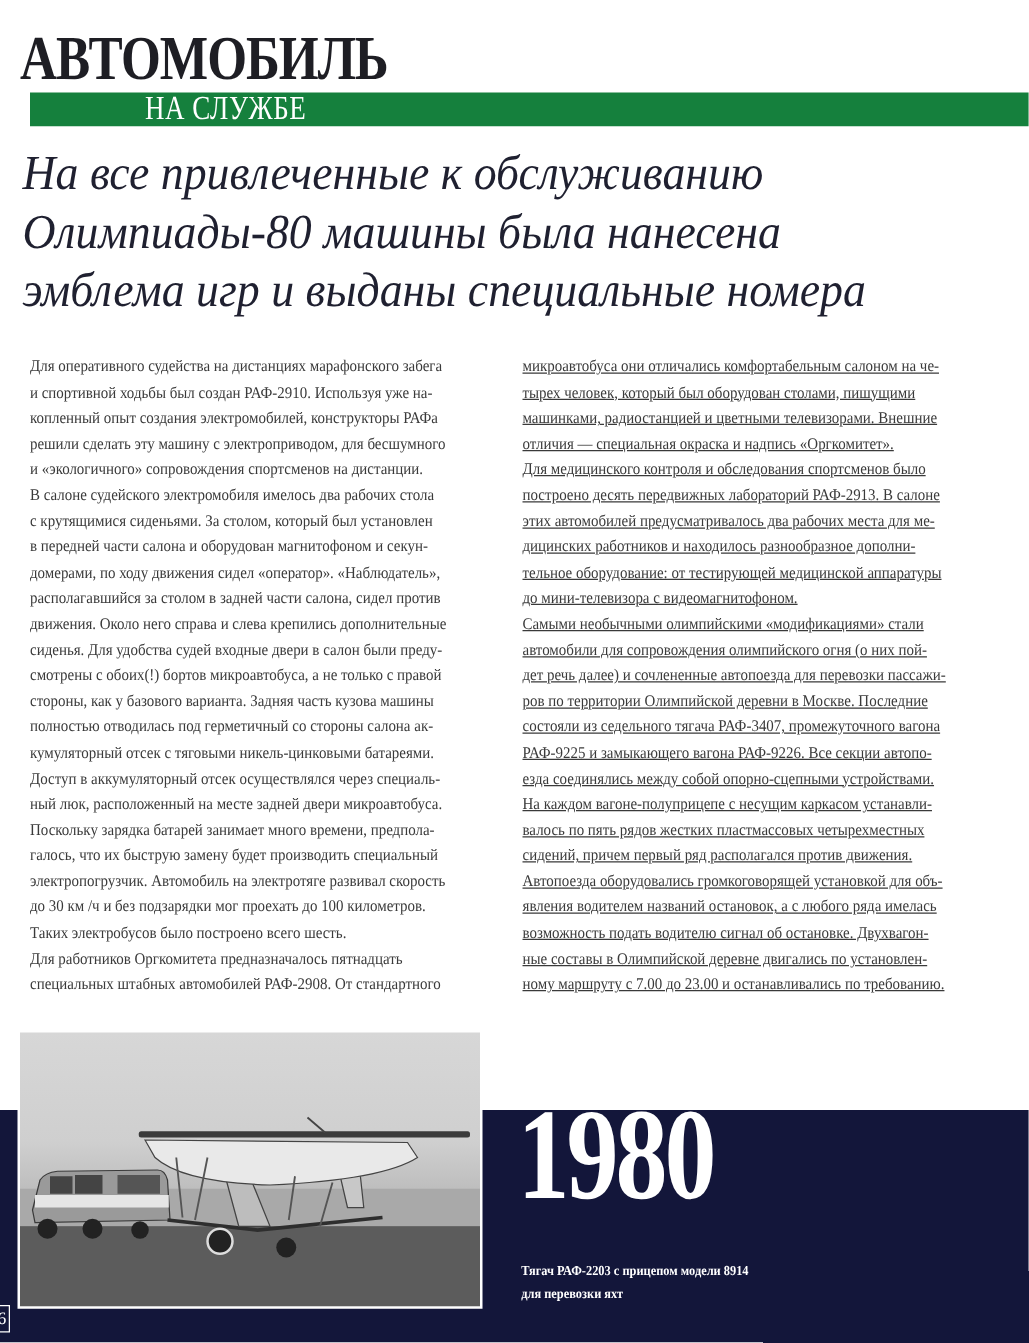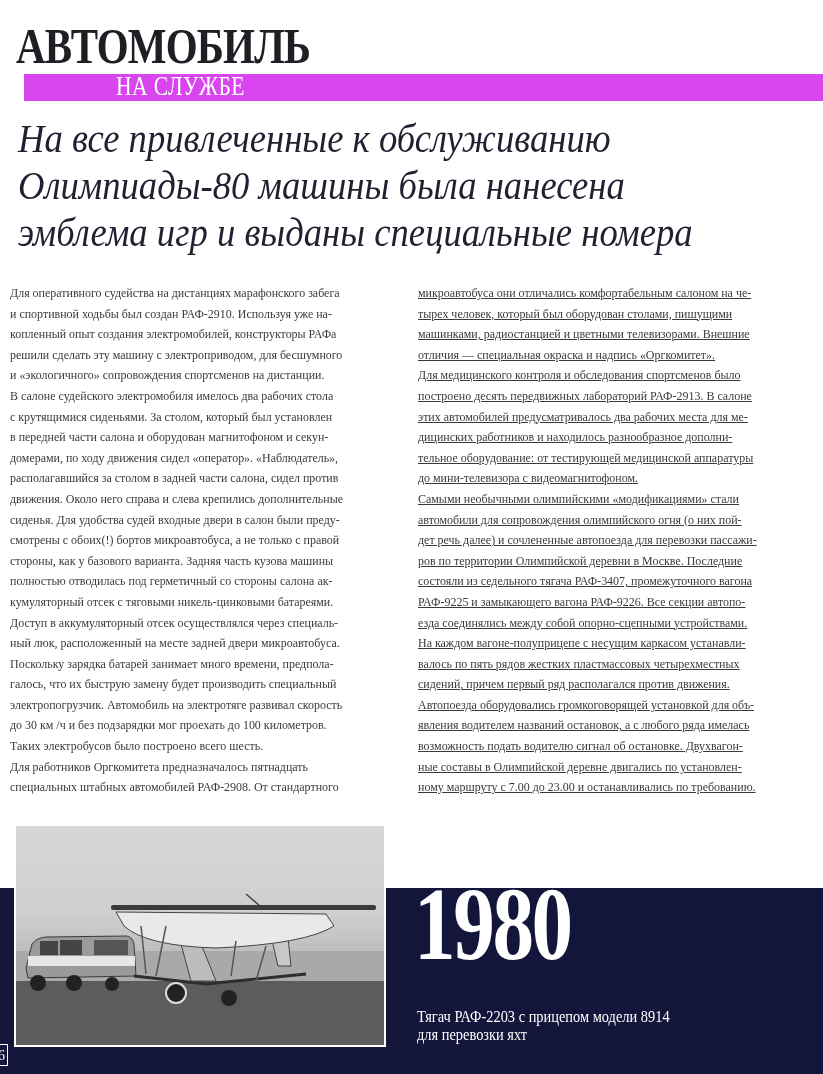--- a/index.html
+++ b/index.html
@@ -10,41 +10,41 @@
   }
   .masthead-title {
     position: absolute; left: 16px; top: 20px;
     font-family: "Liberation Serif", serif; font-weight: bold;
     font-size: 50px; line-height: 52px; letter-spacing: -1px;
     color: #1e1e24; transform: scaleX(0.82); transform-origin: left top;
     white-space: nowrap;
   }
   .masthead-bar {
     position: absolute; left: 24px; right: 0; top: 74px; height: 27px;
-    background: #d946ef;
+    background: #15803d;
   }
   .masthead-sub {
     position: absolute; left: 92px; top: -3px;
     font-family: "Liberation Serif", serif; font-size: 27px; line-height: 30px;
     color: #ffffff; transform: scaleX(0.8); transform-origin: left top;
     white-space: nowrap; letter-spacing: 0.5px;
   }
   .headline {
     position: absolute; left: 18px; top: 115px; width: 800px;
     font-family: "Liberation Serif", serif; font-style: italic;
     font-size: 39px; line-height: 47px; color: #1f2030;
     transform: scaleX(0.94); transform-origin: left top;
   }
   .headline div { white-space: nowrap; }
   .col {
     position: absolute; top: 283px;
     font-family: "Liberation Serif", serif; font-size: 13px; line-height: 20.6px;
     color: #3a3a3a;
   }
-  .col-left { left: 10px; width: 380px; }
+  .col-left { left: 24px; width: 380px; }
   .col-right { left: 418px; width: 400px; text-decoration: underline; }
   .col .line { white-space: nowrap; transform: scaleX(0.92); transform-origin: left top; }
   .bottom-band {
     position: absolute; left: 0; right: 0; top: 888px; bottom: 0;
     background: #13163a;
   }
   .photo-frame {
     position: absolute; left: 14px; top: 824px; width: 372px; height: 223px;
     background: #ffffff; padding: 2px; box-sizing: border-box;
   }
@@ -53,22 +53,22 @@
     background: linear-gradient(#d7d7d7 0%, #cfcfcf 40%, #bdbdbd 58%, #8e8e8e 70%, #6b6b6b 85%, #5f5f5f 100%);
   }
   .year {
     position: absolute; left: 414px; top: 872px;
     font-family: "Liberation Serif", serif; font-weight: bold;
     font-size: 104px; line-height: 104px; color: #ffffff;
     transform: scaleX(0.8); transform-origin: left top; letter-spacing: -3px;
   }
   .caption {
     position: absolute; left: 417px; top: 1008px;
-    font-family: "Liberation Serif", serif; font-weight: normal;
-    font-size: 16px; line-height: 18px; color: #ffffff;
+    font-family: "Liberation Serif", serif; font-weight: bold;
+    font-size: 11px; line-height: 18px; color: #ffffff;
   }
   .caption div { white-space: nowrap; transform: scaleX(0.9); transform-origin: left top; }
   .page-num {
     position: absolute; left: -8px; top: 1044px; width: 16px; height: 22px;
     border: 1px solid #ffffff; color: #ffffff; font-size: 14px; line-height: 22px;
     text-align: right; padding-right: 2px; box-sizing: border-box;
     font-family: "Liberation Serif", serif;
   }
 </style>
 </head>

